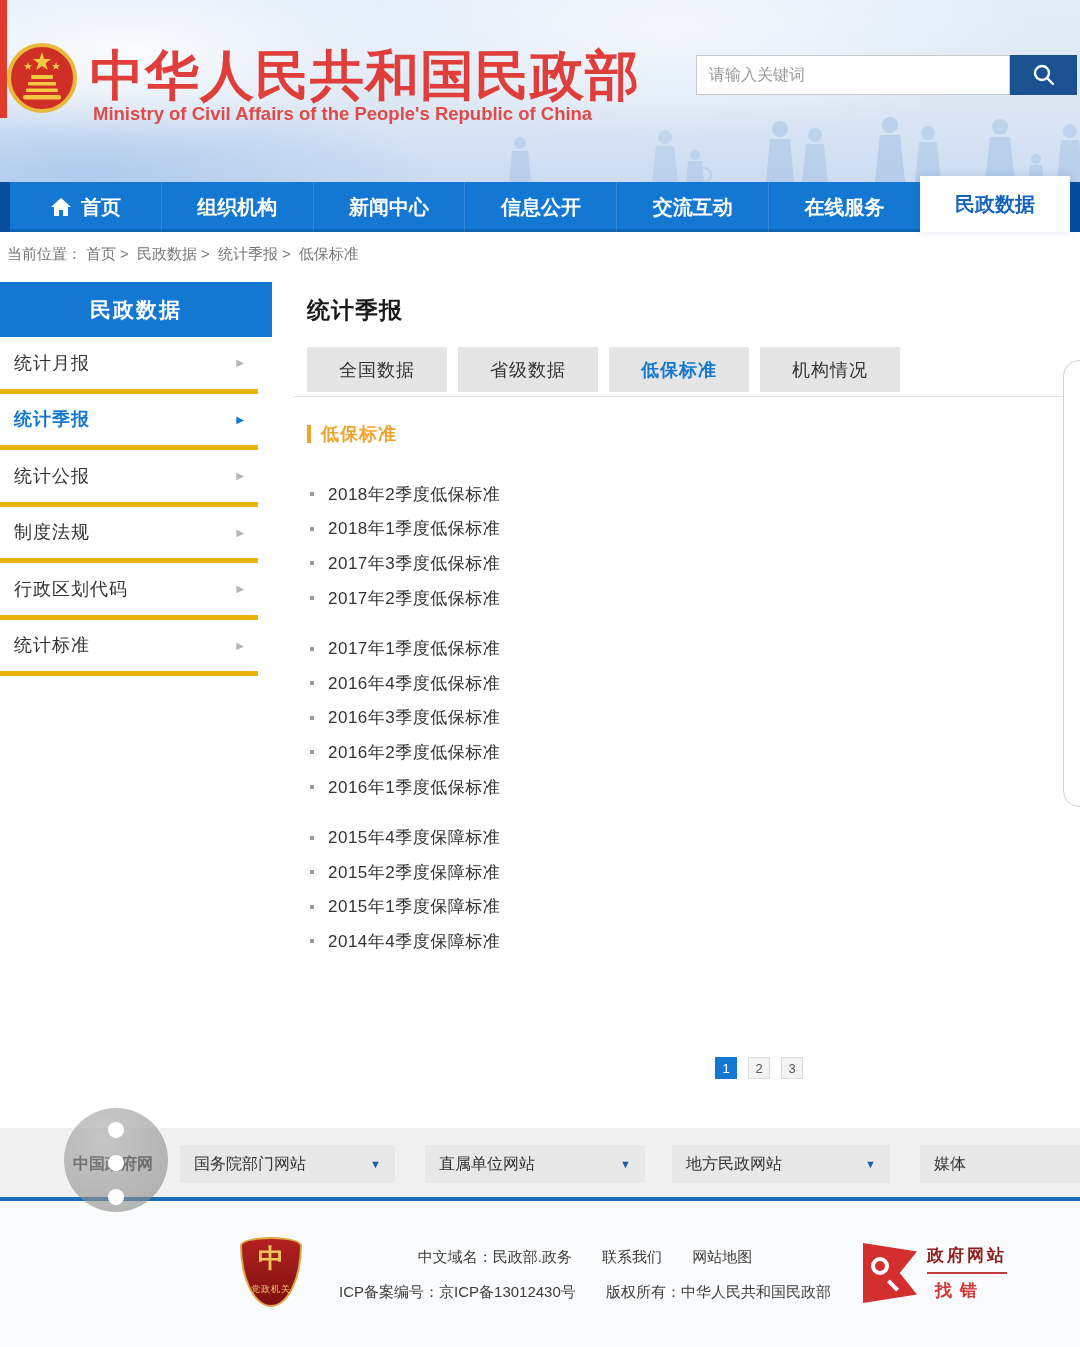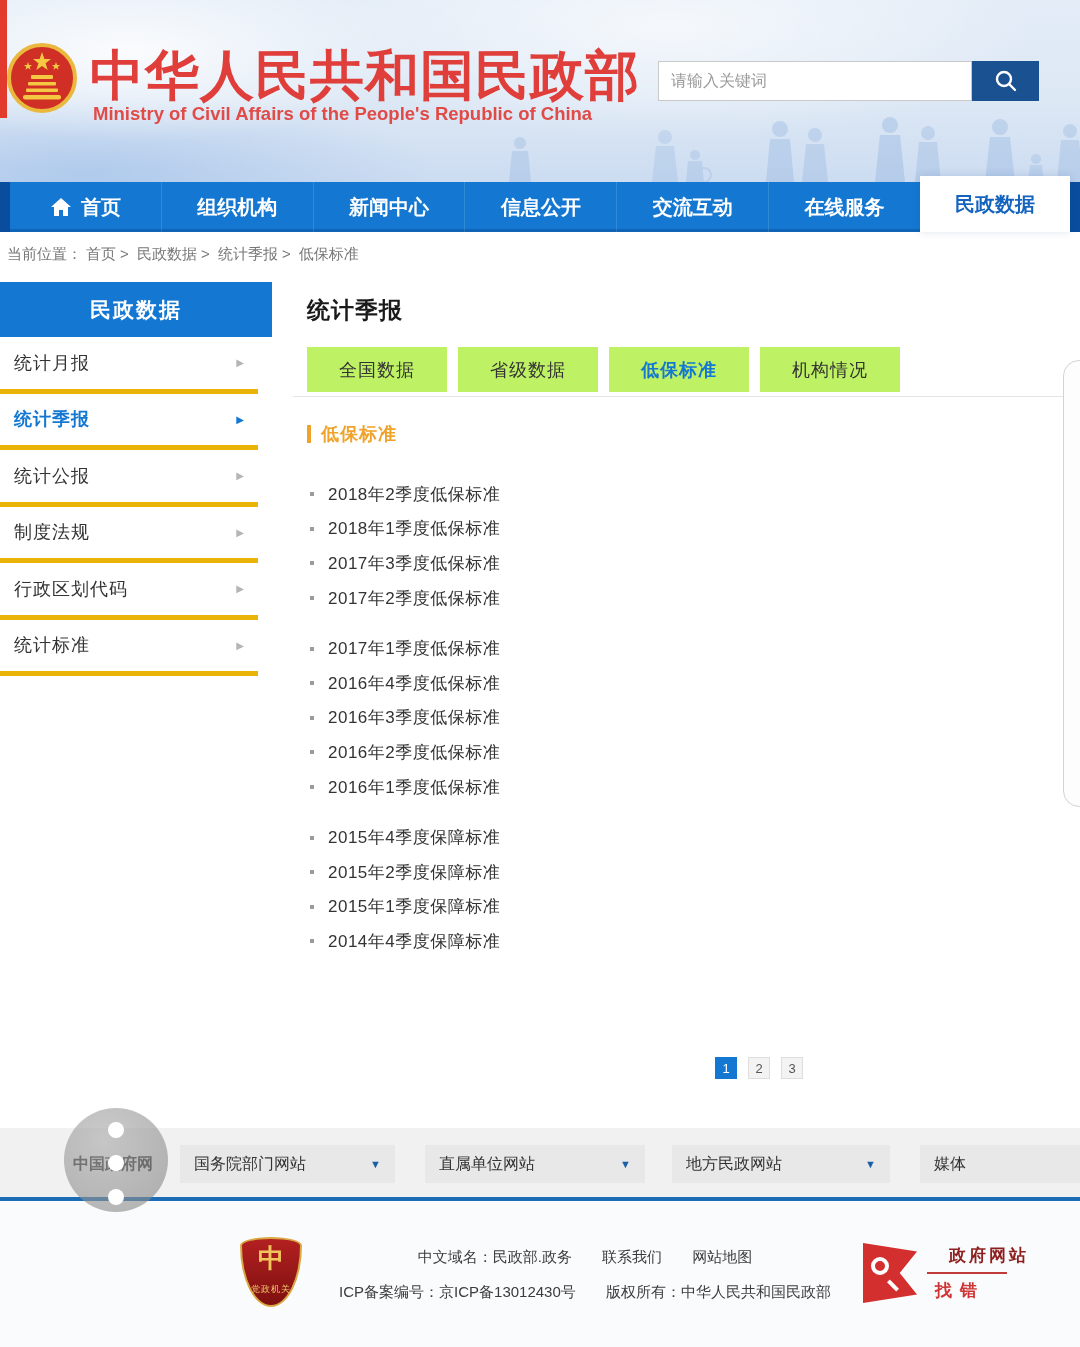--- a/index.html
+++ b/index.html
@@ -19,21 +19,21 @@
   .red-stripe { position:absolute; left:0; top:0; width:7px; height:118px; background:#e23b2e; }
   .emblem { position:absolute; left:6px; top:42px; width:72px; height:72px; }
   .site-title {
     position:absolute; left:90px; top:40px; font-size:54px; font-weight:700;
     color:#e03e3a; letter-spacing:1px; white-space:nowrap;
   }
   .site-subtitle {
     position:absolute; left:93px; top:103px; font-size:18.5px; font-weight:700;
     color:#e14b47; white-space:nowrap;
   }
-  .search-box { position:absolute; left:658px; top:61px; height:28px; display:flex; }
+  .search-box { position:absolute; left:696px; top:61px; height:28px; display:flex;align-items:center; }
   .search-input {
     width:314px; height:40px; border:1px solid #c9c9c9; background:#fff;
     font-size:16px; color:#333; padding:0 12px; outline:none;
     font-family:"Liberation Sans", sans-serif;
   }
   .search-input::placeholder { color:#9a9a9a; }
   .search-btn {
     width:67px; height:40px; background:#1a5190; border:none; cursor:pointer;
     display:flex; align-items:center; justify-content:center;
   }
@@ -77,21 +77,21 @@
   }
   .side-item .lbl { font-size:18px; color:#333; letter-spacing:1px; }
   .side-item .arr { font-size:10px; color:#b5b5b5; }
   .side-item.active .lbl { color:#1478d2; font-weight:700; }
   .side-item.active .arr { color:#1478d2; }
 
   
   .main-title { position:absolute; left:307px; top:295px; font-size:23px; font-weight:700; color:#1a1a1a; letter-spacing:1px; }
   .tabs { position:absolute; left:307px; top:347px; display:flex; gap:11px; }
   .tab {
-    width:140px; height:45px; background:#bef264; display:flex; align-items:center;
+    width:140px; height:45px; background:#e5e5e5; display:flex; align-items:center;
     justify-content:center; font-size:18px; color:#333; cursor:pointer; letter-spacing:1px;
   }
   .tab.active { color:#1478d2; font-weight:700; }
   .tab-underline { position:absolute; left:293px; top:396px; width:787px; height:1px; background:#e4e4e4; }
 
   .section-head { position:absolute; left:307px; top:422px; display:flex; align-items:center; }
   .section-bar { width:4px; height:18px; background:#f0a32a; margin-right:10px; }
   .section-label { font-size:18px; font-weight:700; color:#f0a32a; letter-spacing:1px; }
 
   .report-list { position:absolute; left:307px; top:461px; width:560px; }
@@ -154,21 +154,21 @@
   }
   .flag .lens {
     position:absolute; left:8px; top:14px; width:18px; height:18px;
     border:4px solid #fff; border-radius:50%;
   }
   .flag .lens-handle {
     position:absolute; left:28px; top:36px; width:4px; height:13px; background:#fff;
     transform:rotate(-45deg);
   }
   .error-col { margin-left:10px; display:flex; flex-direction:column; }
-  .err-line1 { font-size:17px; font-weight:700; color:#8d1f1f; letter-spacing:3px;margin-left:22px; }
+  .err-line1 { font-size:17px; font-weight:700; color:#8d1f1f; letter-spacing:3px; }
   .err-rule { width:80px; height:2px; background:#c23b3b; margin:5px 0 5px 0; }
   .err-line2 { font-size:17px; font-weight:700; color:#cf3333; letter-spacing:8px; padding-left:8px; }
 
   
   .float-ball {
     position:absolute; left:64px; top:1108px; width:104px; height:104px; border-radius:50%;
     background:radial-gradient(circle at 38% 32%, rgba(175,175,175,.65), rgba(125,125,125,.6));
     z-index:10; cursor:pointer;
   }
   .float-ball .dot { position:absolute; left:44px; width:16px; height:16px; border-radius:50%; background:#fff; }

